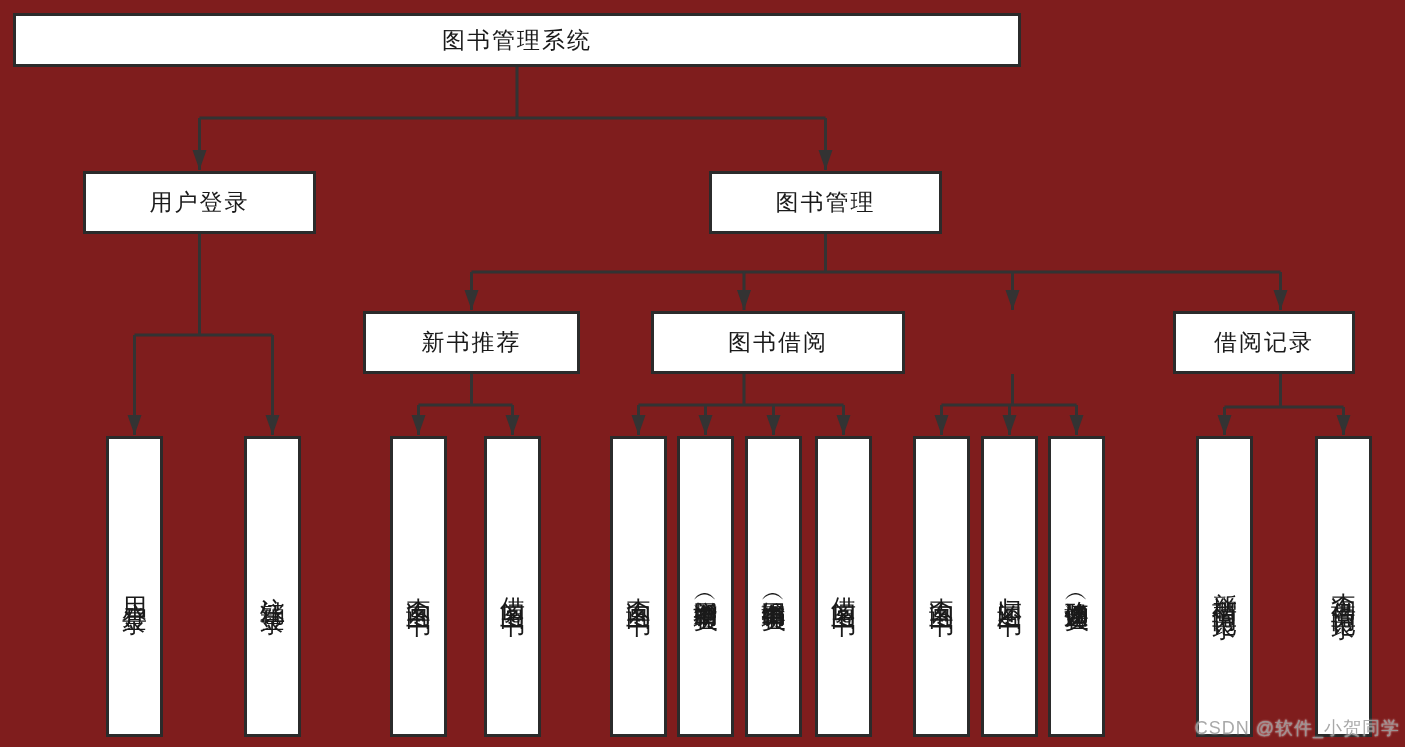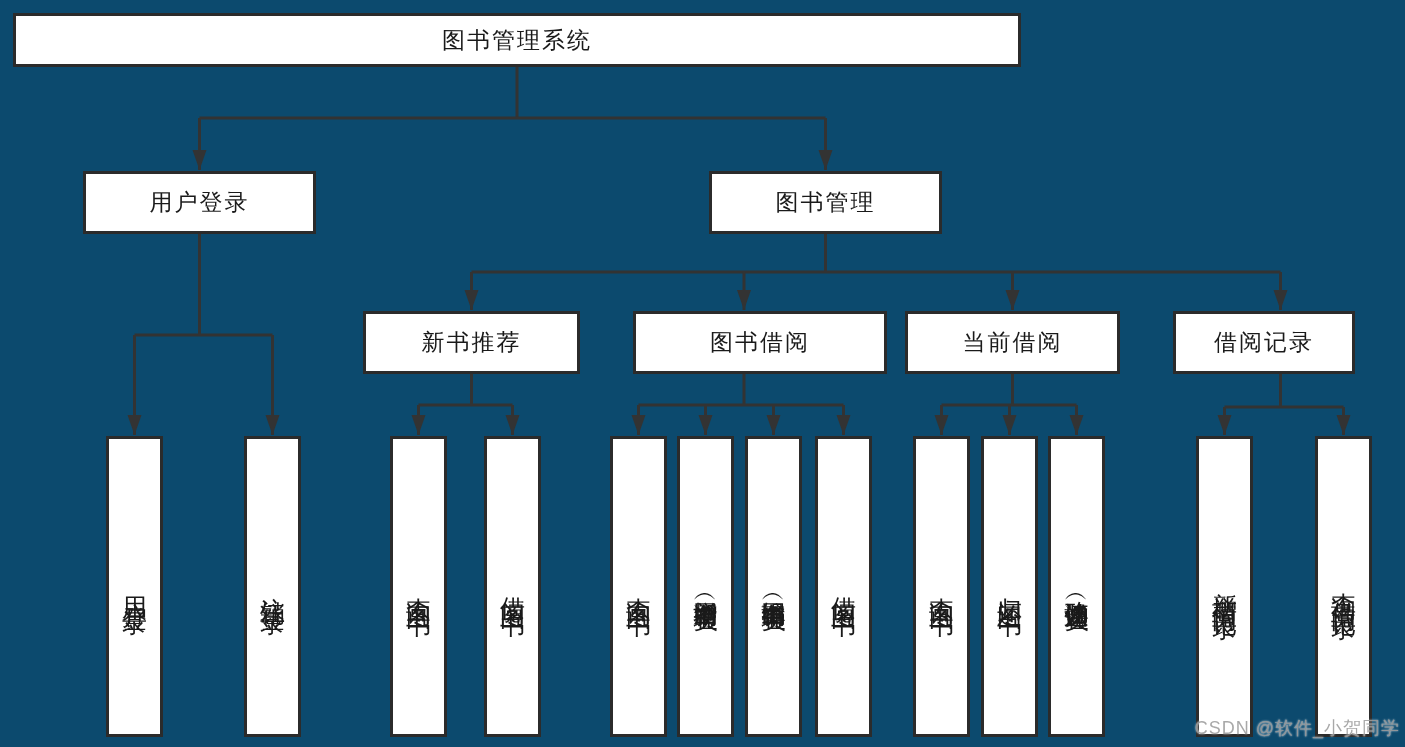--- a/index.html
+++ b/index.html
@@ -1,20 +1,20 @@
 <!DOCTYPE html>
 <html><head>
 <meta charset="utf-8">
 <style>
   html, body { margin: 0; padding: 0; background: #ffffff; }
   .canvas {
     position: relative;
     width: 1405px;
     height: 747px;
-    background: #0c4a6e;
+    background: #7f1d1d;
     font-family: "Liberation Sans", "DejaVu Sans", sans-serif;
     overflow: hidden;
   }
   svg.wires {
     position: absolute;
     left: 0; top: 0;
     width: 1405px; height: 747px;
   }
   .bus {
     stroke: #333333;
@@ -124,25 +124,22 @@
   <div class="box h" style="left:83px;top:171px;width:233px;height:63px">
     <span class="label">用户登录</span>
   </div>
   <div class="box h" style="left:709px;top:171px;width:233px;height:63px">
     <span class="label">图书管理</span>
   </div>
 
   <div class="box h" style="left:363px;top:311px;width:217px;height:63px">
     <span class="label">新书推荐</span>
   </div>
-  <div class="box h" style="left:633px;top:311px;width:254px;height:63px">
+  <div class="box h" style="left:651px;top:311px;width:254px;height:63px">
     <span class="label">图书借阅</span>
-  </div>
-  <div class="box h" style="left:905px;top:311px;width:215px;height:63px">
-    <span class="label">当前借阅</span>
   </div>
   <div class="box h" style="left:1173px;top:311px;width:182px;height:63px">
     <span class="label">借阅记录</span>
   </div>
 
   <div class="box leaf" style="left:106px">
     <span class="label">用户登录</span>
   </div>
   <div class="box leaf" style="left:244px">
     <span class="label">注销登录</span>

